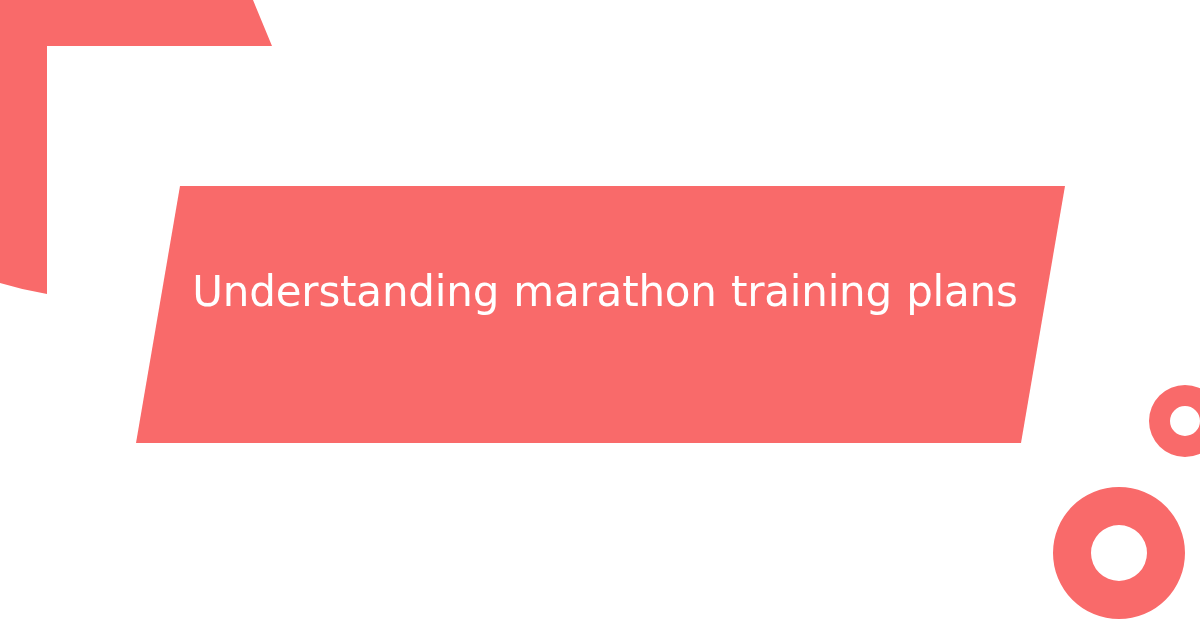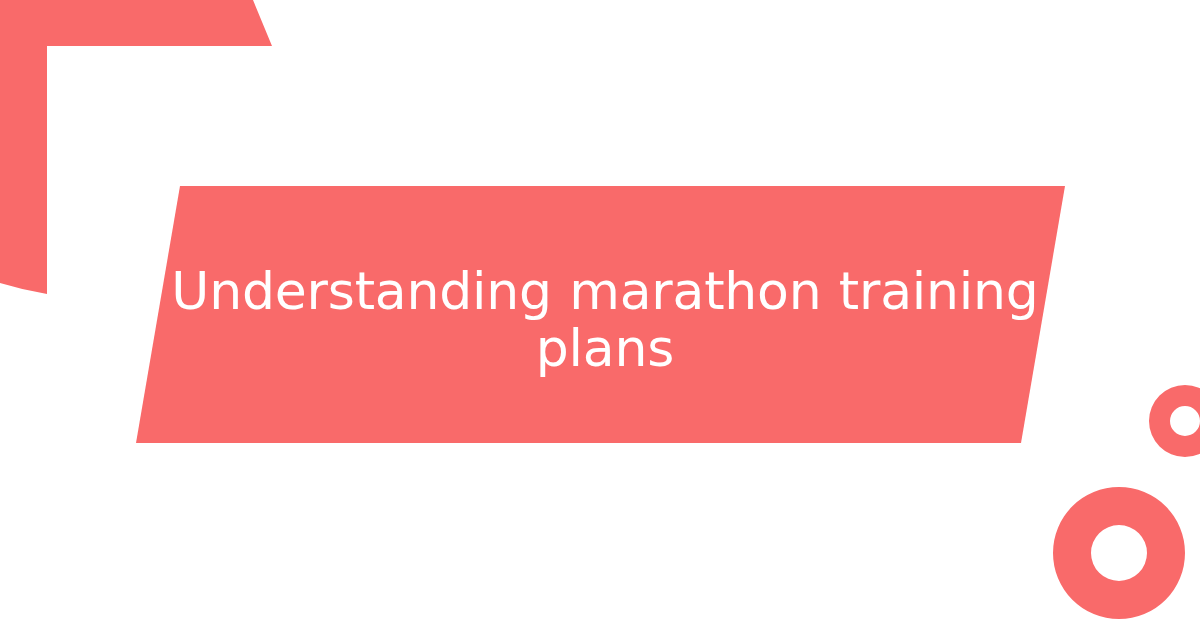--- a/index.html
+++ b/index.html
@@ -34,21 +34,21 @@
   }
   #banner-title {
     position: absolute;
     left: 150px;
     top: 263px;
     width: 910px;
     margin: 0;
     text-align: center;
     color: #ffffff;
     font-family: "DejaVu Sans", "Liberation Sans", sans-serif;
-    font-size: 52px;
+    font-size: 42px;
     font-weight: 400;
     line-height: 57px;
     letter-spacing: -0.2px;
     word-spacing: 1px;
   }
 </style>
 </head>
 <body>
 
 <div id="canvas" style="background: rgb(255, 255, 255);">

